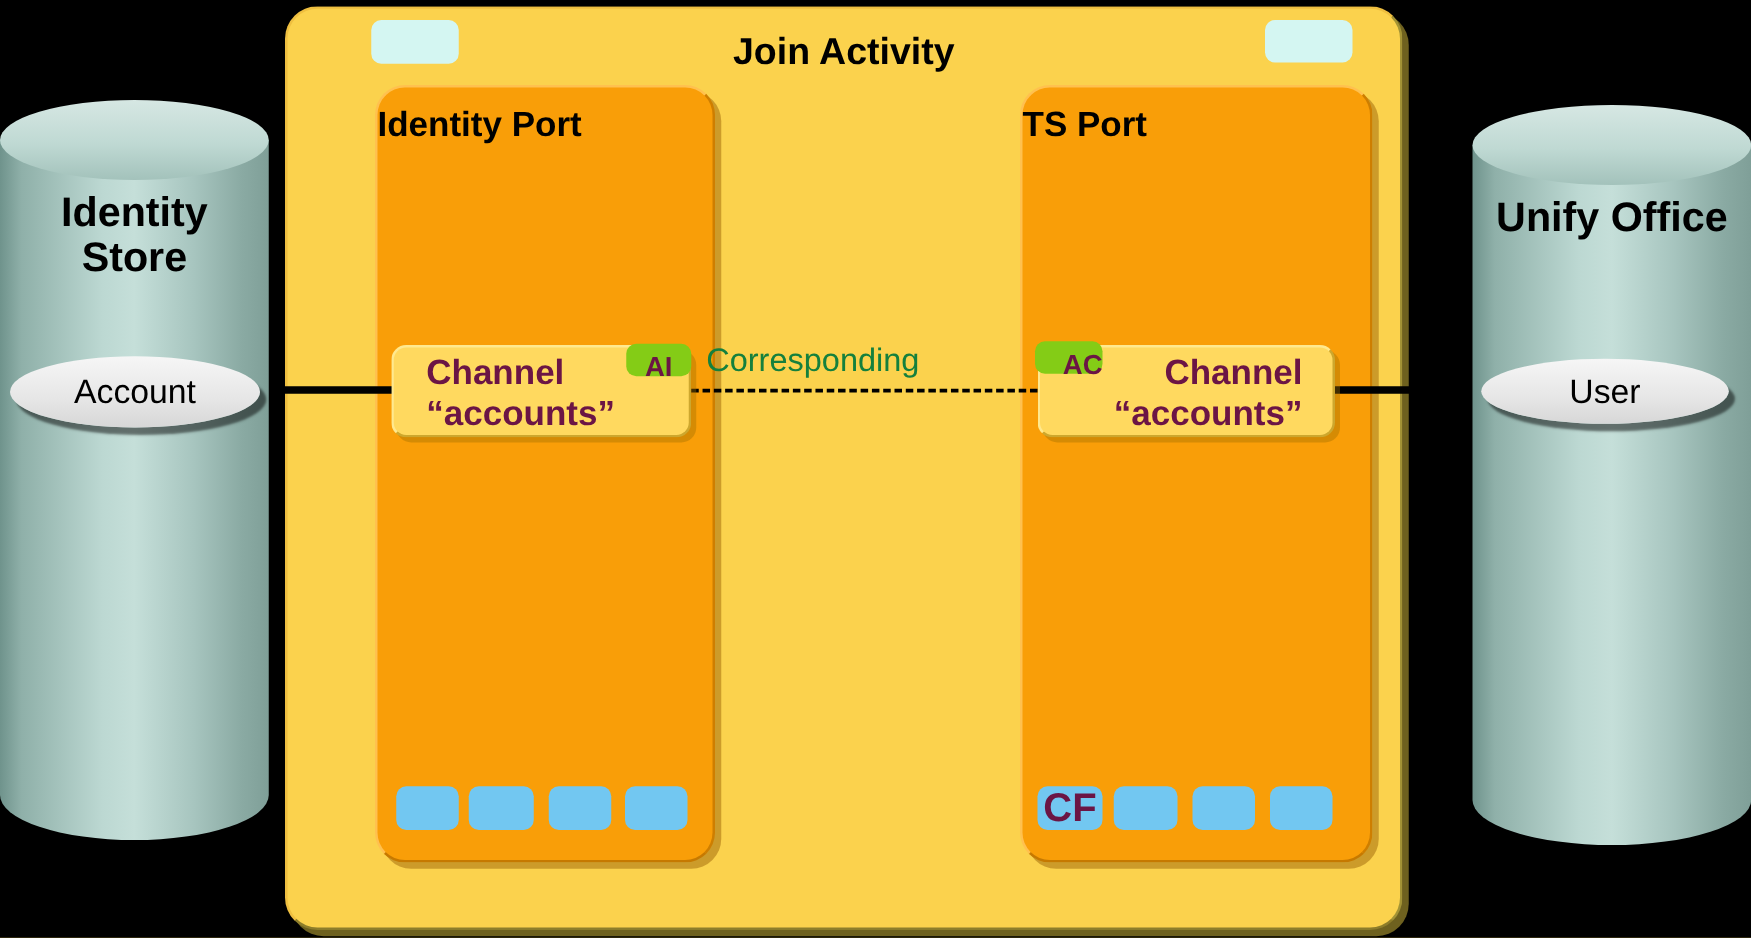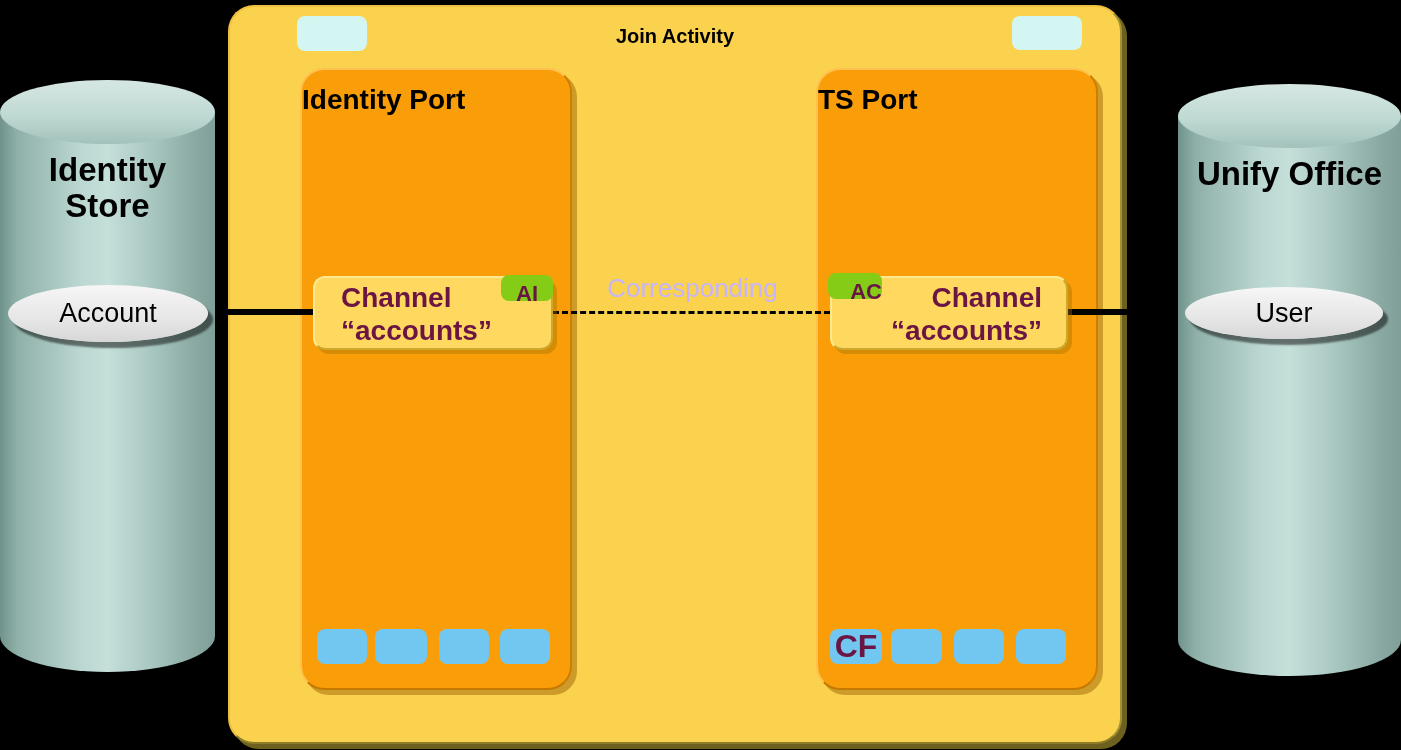--- a/index.html
+++ b/index.html
@@ -13,21 +13,21 @@
   .join-box{
     left:228px;top:5px;width:890px;height:735px;
     background:#FBD24D;
     border:2px solid #EFBF40;
     border-right-color:#A39335;border-bottom-color:#8D7D2A;
     border-radius:26px;
     box-shadow:5px 5px 0 #6E611F;
   }
   .join-title{
     left:0;top:18px;width:100%;text-align:center;
-    font-size:20px;font-weight:bold;color:#000;
+    font-size:30px;font-weight:bold;color:#000;
   }
   .tab{
     background:#D4F6F2;border-radius:8px;width:70px;height:35px;
   }
   .tab.left{left:67px;top:9px;}
   .tab.right{left:782px;top:9px;height:34px;}
 
   
   .port{
     top:61px;width:268px;height:618px;
@@ -47,22 +47,22 @@
     text-align:center;line-height:35px;
     font-size:32px;font-weight:bold;color:#6B1545;
   }
 
   
   .hline{height:6px;background:#000;}
   .hline.left-link{left:205px;top:309px;width:114px;}
   .hline.right-link{left:1066px;top:309px;width:124px;}
   .dash-link{left:553px;top:311px;width:277px;height:0;border-top:3px dashed #000;}
   .corresponding{
-    left:565px;top:273px;width:255px;text-align:center;
-    font-size:26px;color:#c4b5fd;
+    left:565px;top:273px;width:255px;text-align:left;
+    font-size:26px;color:#15803d;
   }
 
   
   .channel{
     top:276px;height:74px;background:#FFD95F;border-radius:12px;
     border:2px solid #FFE98F;
     border-right-color:#CDA72E;border-bottom-color:#CDA72E;
     box-shadow:4px 4px 0 rgba(160,110,0,.4);
     font-size:28px;font-weight:bold;color:#6B1545;line-height:33px;
   }

